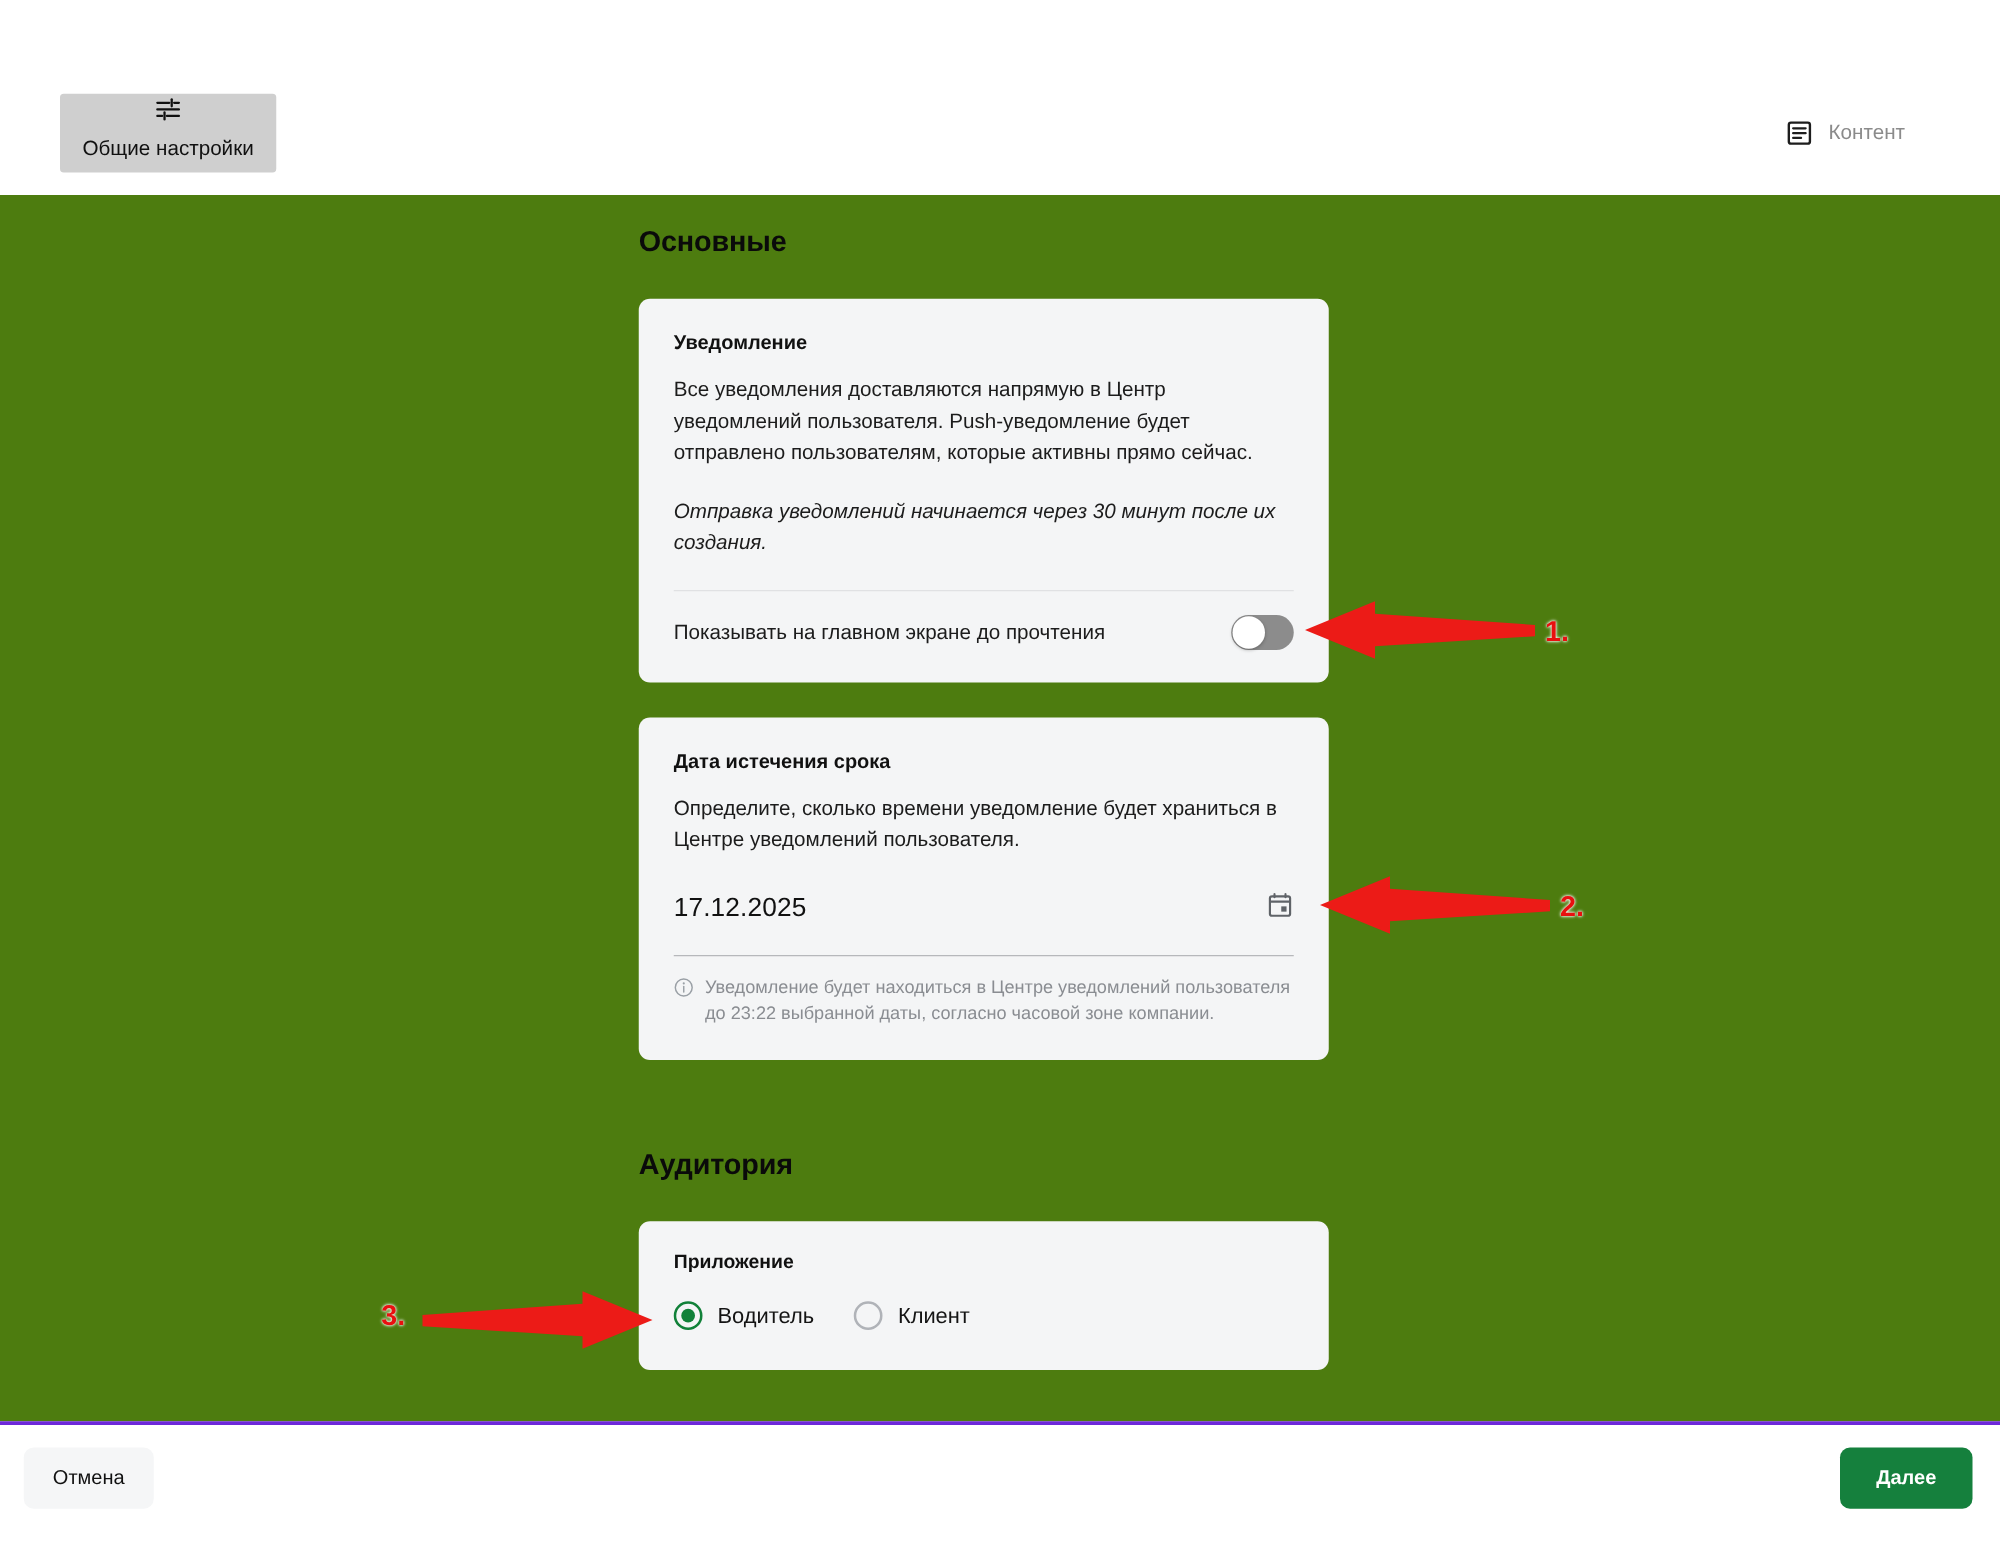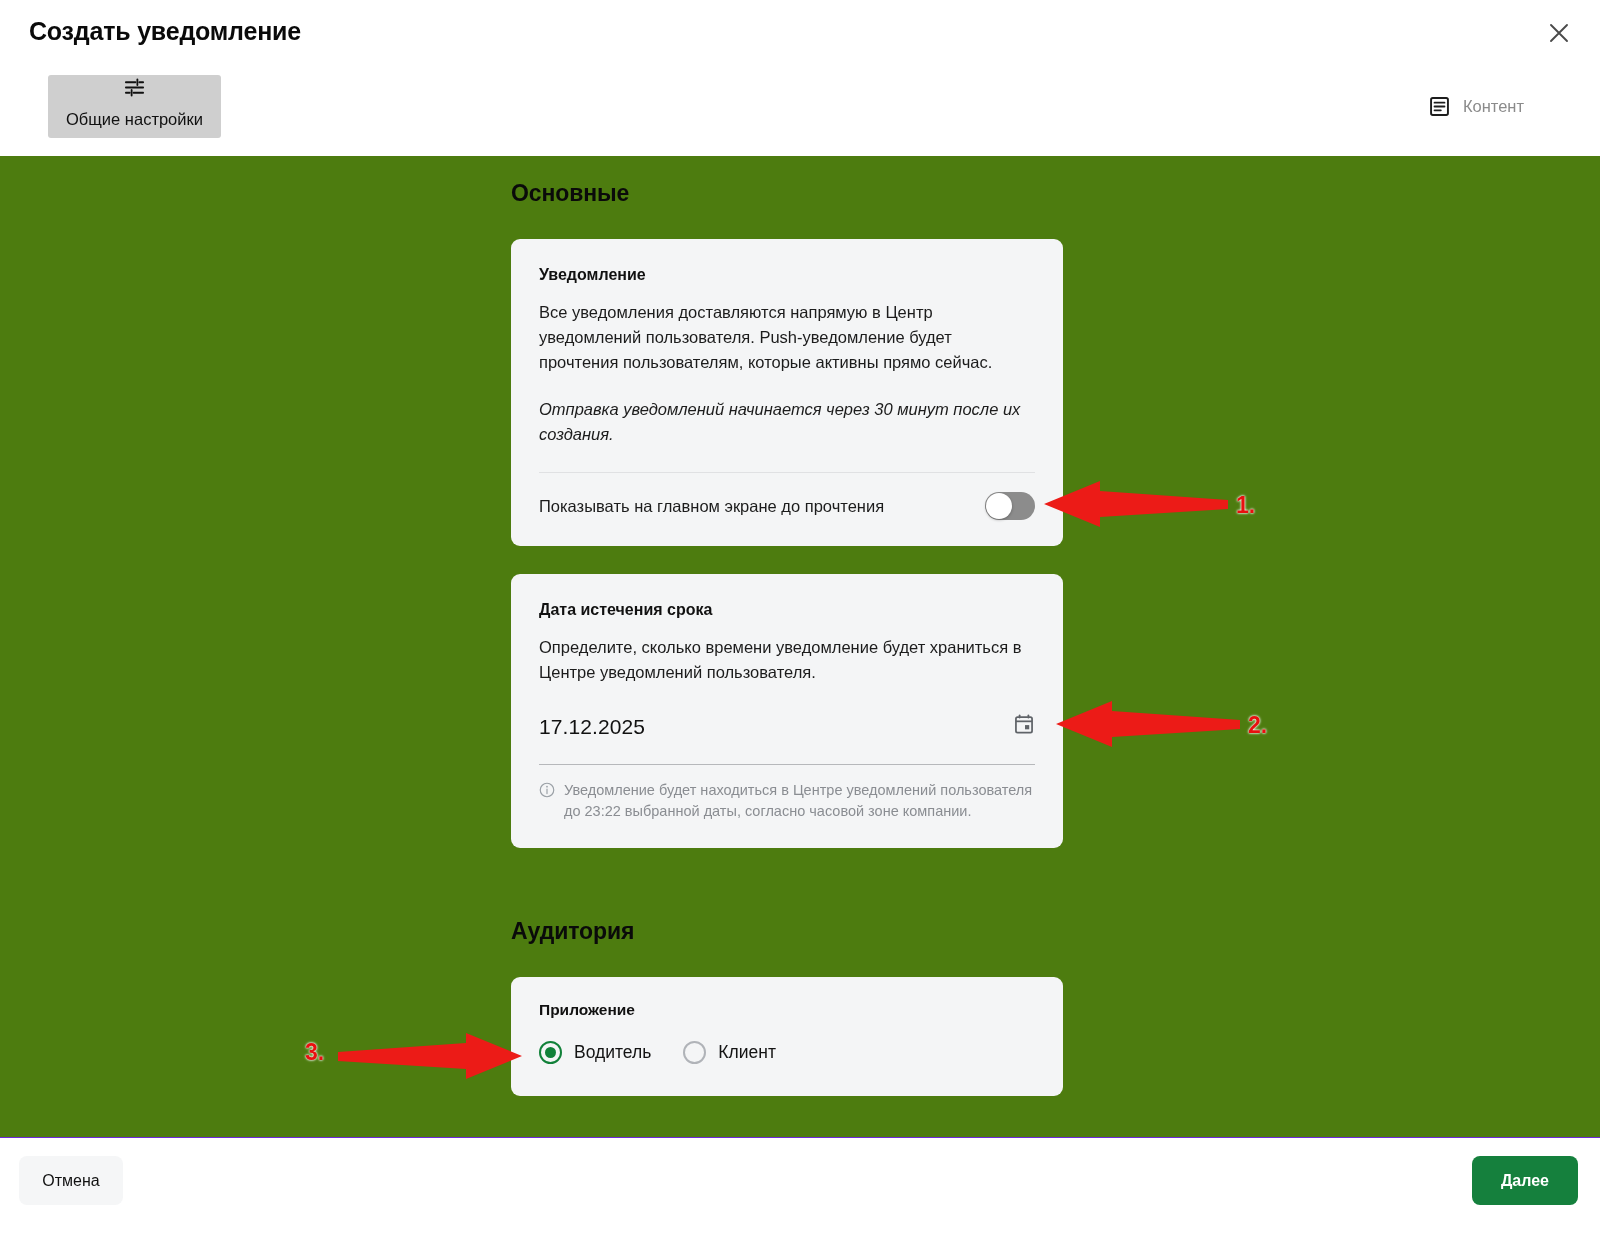--- a/index.html
+++ b/index.html
@@ -264,21 +264,21 @@
   }
 
   
   .footer {
     position: absolute;
     left: 0;
     bottom: 0;
     width: 1600px;
     height: 100px;
     background: #ffffff;
-    border-top: 1px solid #6d28d9;
+    border-top: 3px solid #6d28d9;
   }
   .btn-cancel {
     position: absolute;
     left: 19px;
     top: 18px;
     width: 104px;
     height: 49px;
     border-radius: 8px;
     background: #f5f6f7;
     border: none;
@@ -312,30 +312,20 @@
     color: #e8100f;
     text-shadow: 0 0 2px #ffffff, 0 0 3px #ffffff;
     pointer-events: none;
   }
 </style>
 </head>
 <body>
 
 <div class="app">
 
-  <div class="header">
-    <div class="header-title">Создать уведомление</div>
-    <button class="close-btn">
-      <span>
-        <svg width="22" height="22" viewBox="0 0 22 22" fill="none">
-          <path d="M3 3 L19 19 M19 3 L3 19" stroke="#4a4a4a" stroke-width="1.9" stroke-linecap="round"></path>
-        </svg>
-      </span>
-    </button>
-  </div>
 
   <div class="tabs-row">
     <div class="tab-connector"></div>
 
     <button class="tab tab-active">
       <span class="tab-icon">
         <svg width="23" height="23" viewBox="0 0 24 24" fill="none">
           <path d="M3 6.5 H13" stroke="#111" stroke-width="1.9" stroke-linecap="round"></path>
           <path d="M17 6.5 H21" stroke="#111" stroke-width="1.9" stroke-linecap="round"></path>
           <path d="M15 3.6 V9.4" stroke="#111" stroke-width="1.9" stroke-linecap="round"></path>
@@ -362,21 +352,21 @@
   </div>
 
   <div class="body-area">
     <div class="content-col">
 
       <div style="margin-top:24px;">
         <div class="section-title">Основные</div>
 
         <div class="card" style="margin-top:32px;">
           <div class="card-title">Уведомление</div>
-          <div class="card-para">Все уведомления доставляются напрямую в Центр уведомлений пользователя. Push-уведомление будет прочтения пользователям, которые активны прямо сейчас.</div>
+          <div class="card-para">Все уведомления доставляются напрямую в Центр уведомлений пользователя. Push-уведомление будет отправлено пользователям, которые активны прямо сейчас.</div>
           <div class="card-para">Отправка уведомлений начинается через 30 минут после их создания.</div>
 
           <div class="divider"></div>
 
           <div class="toggle-row">
             <span class="toggle-label">Показывать на главном экране до прочтения</span>
             <button class="switch" aria-pressed="false">
               <span class="switch-knob"></span>
             </button>
           </div>

